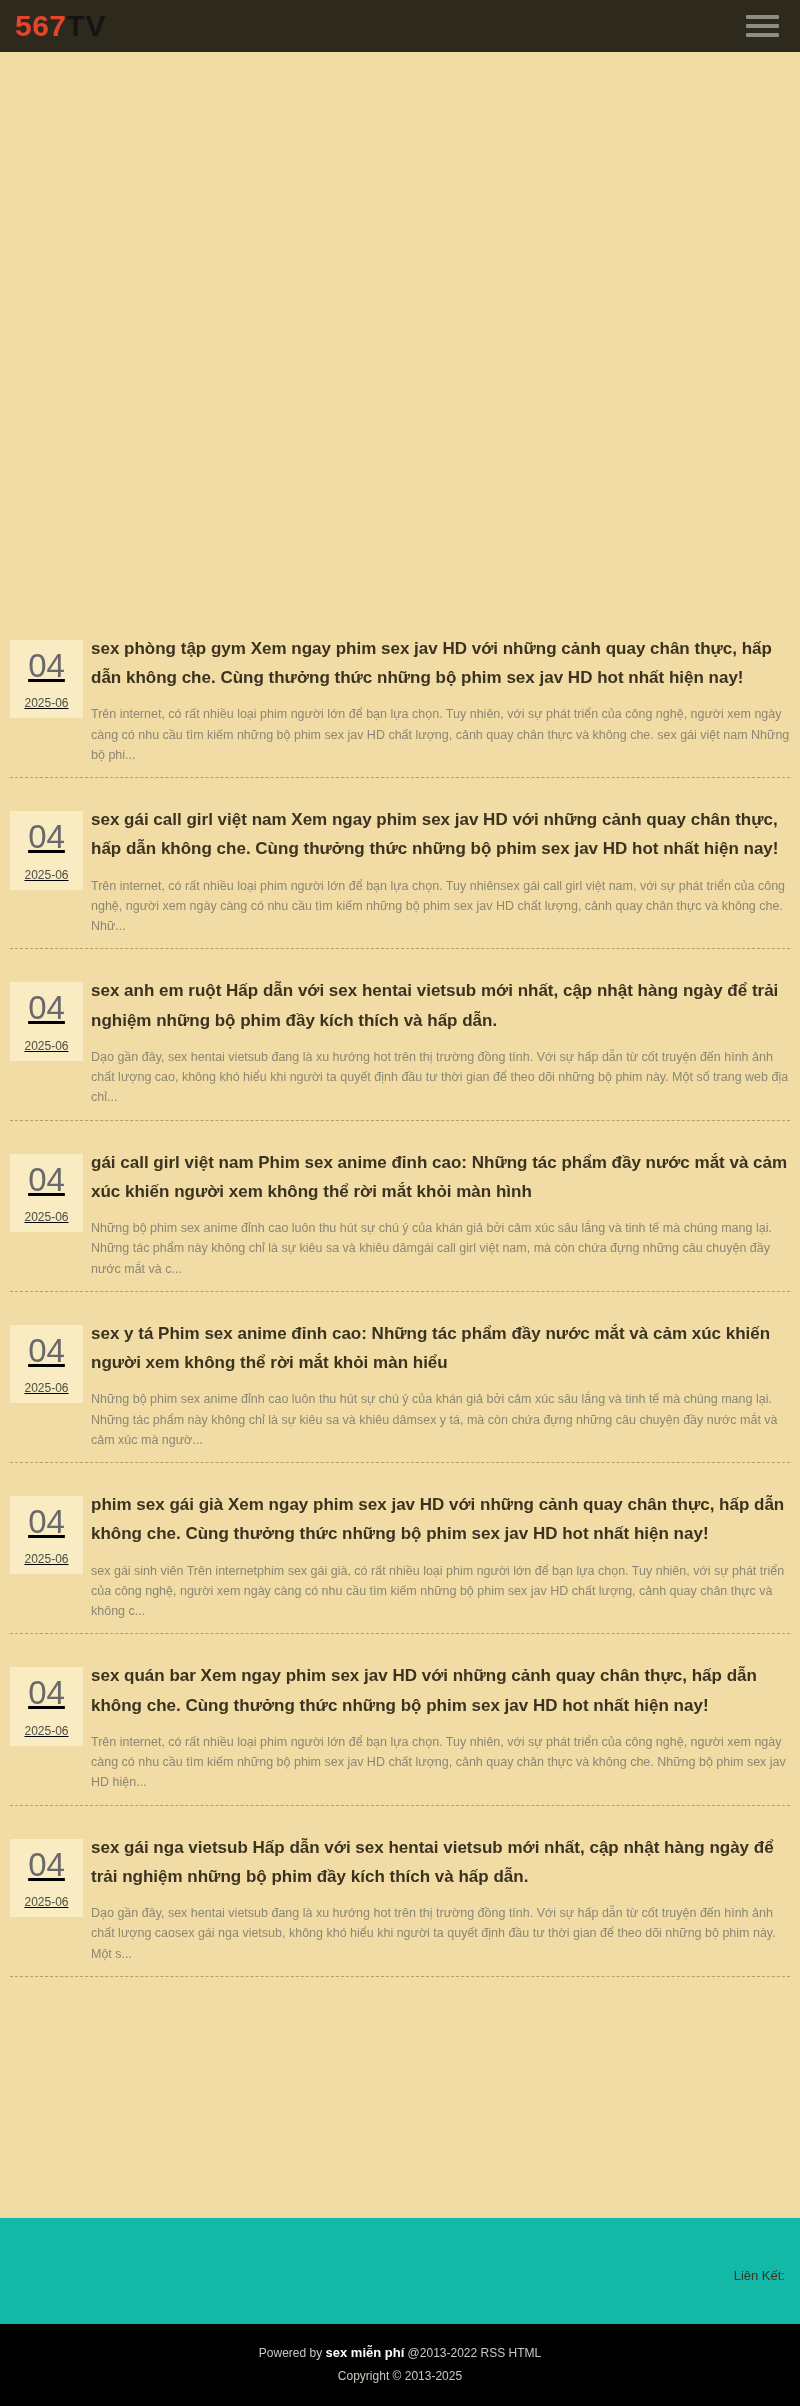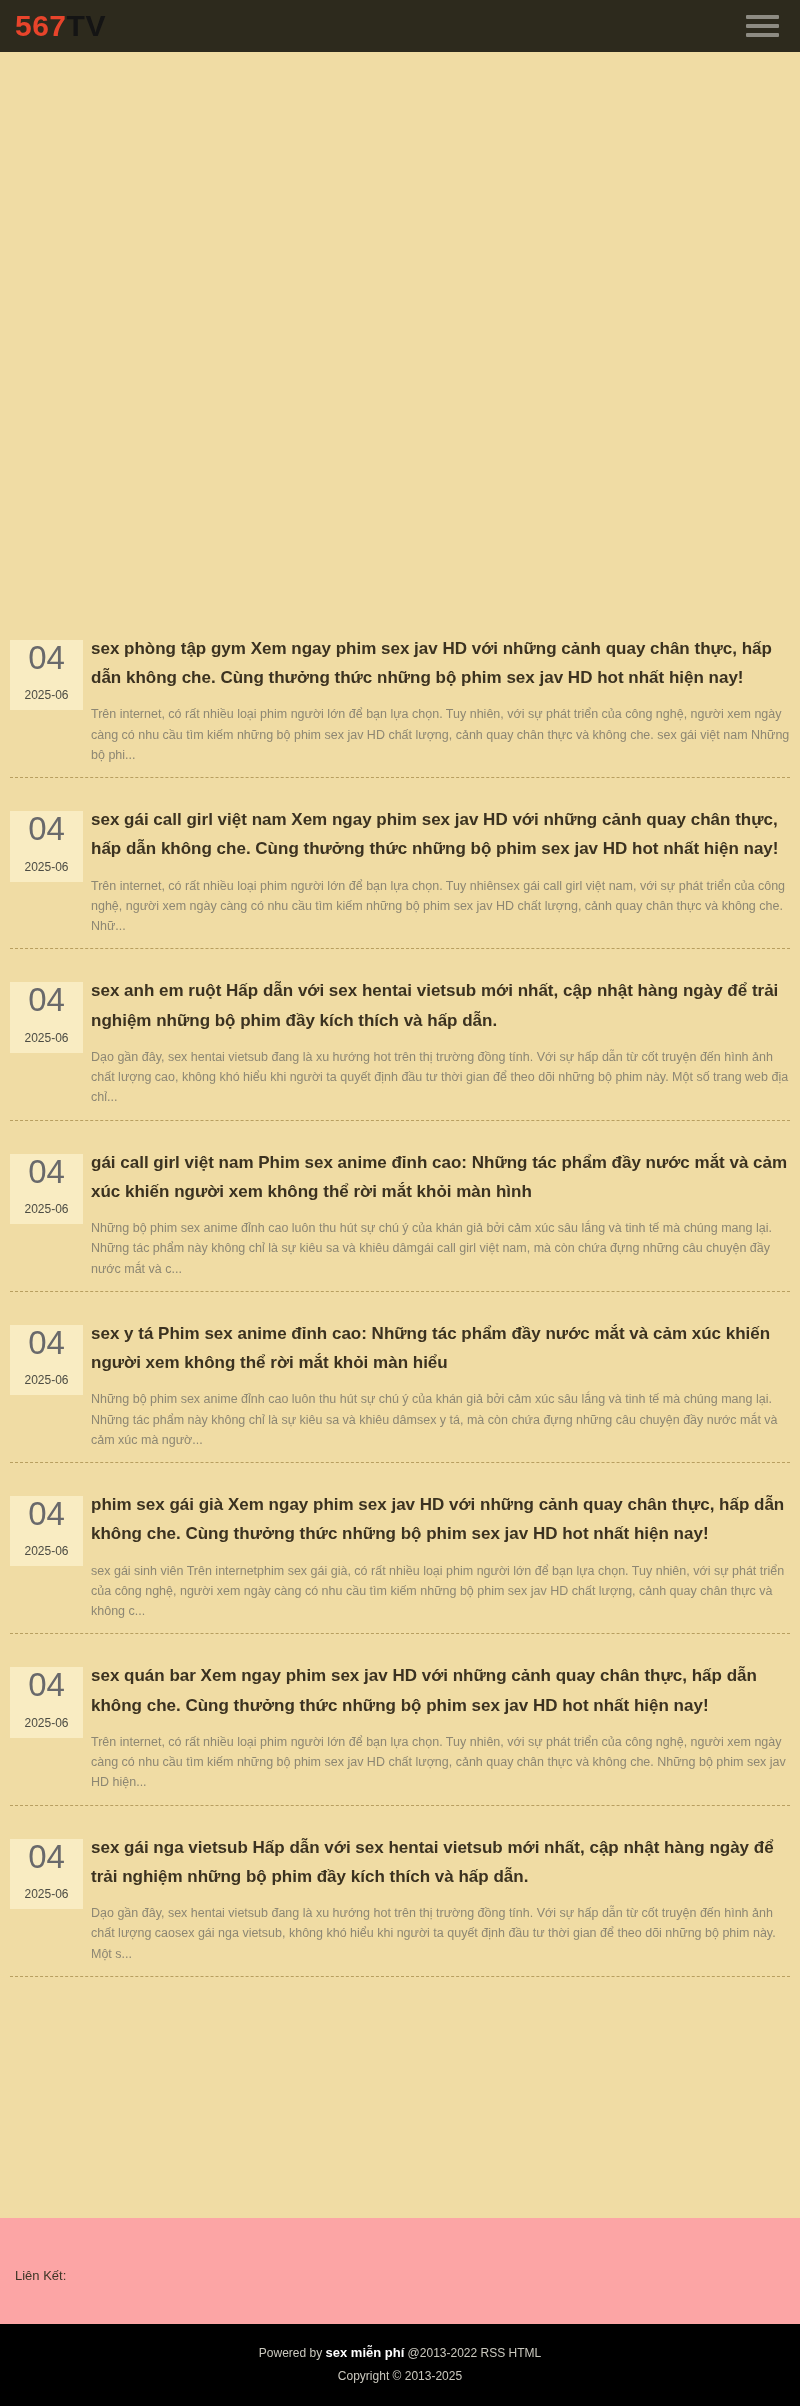--- a/index.html
+++ b/index.html
@@ -21,32 +21,32 @@
   .logo .logo-dark { color:#141414; }
   .menu-btn { width:33px; display:flex; flex-direction:column; gap:5px; cursor:pointer; padding:2px 0; }
   .menu-btn span { display:block; height:4px; background:#8d8b82; border-radius:1px; }
   
   main { flex:1 0 auto; padding:0 10px; }
   .ad-space { height:588px; }
   .post { display:flex; padding:33px 0 12px; border-bottom:1px dashed #b89f60; }
   .post:first-child { padding-top:0; }
   .badge {
     flex:0 0 73px; width:73px; align-self:flex-start;
-    background:#f9ecc2; text-align:center; padding:0 0 8px;
+    background:#f9ecc2; text-align:center; padding:8px 0 8px;text-decoration:underline;
   }
   .badge .day { font-size:33px; line-height:1.1; color:#69696b; }
   .badge .ym { font-size:12px; color:#4c4c44; margin-top:12px; }
   .post-body { flex:1; margin-left:8px; min-width:0; }
   .post-title {
     display:block; font-size:17px; font-weight:bold; color:#3b3220;
     line-height:1.72; text-decoration:none; margin-top:-6px; cursor:pointer;
   }
   .post-excerpt { margin-top:12px; font-size:12.5px; color:#8d8773; line-height:1.62; }
   
-  .links-band { background:#fca5a5; padding:48px 15px 40px; flex:0 0 auto; }
+  .links-band { background:#14b8a6; padding:48px 15px 40px; flex:0 0 auto;text-align:right; }
   .links-label { font-size:13px; color:#3d3526; }
   
   .site-footer {
     background:#000000; text-align:center; padding:21px 0 23px;
     color:#cbc9bf; font-size:12px; flex:0 0 auto;
   }
   .site-footer p + p { margin-top:9px; }
   .site-footer .brand { color:#ffffff; font-weight:bold; font-size:13px; }
 </style>
 </head>

